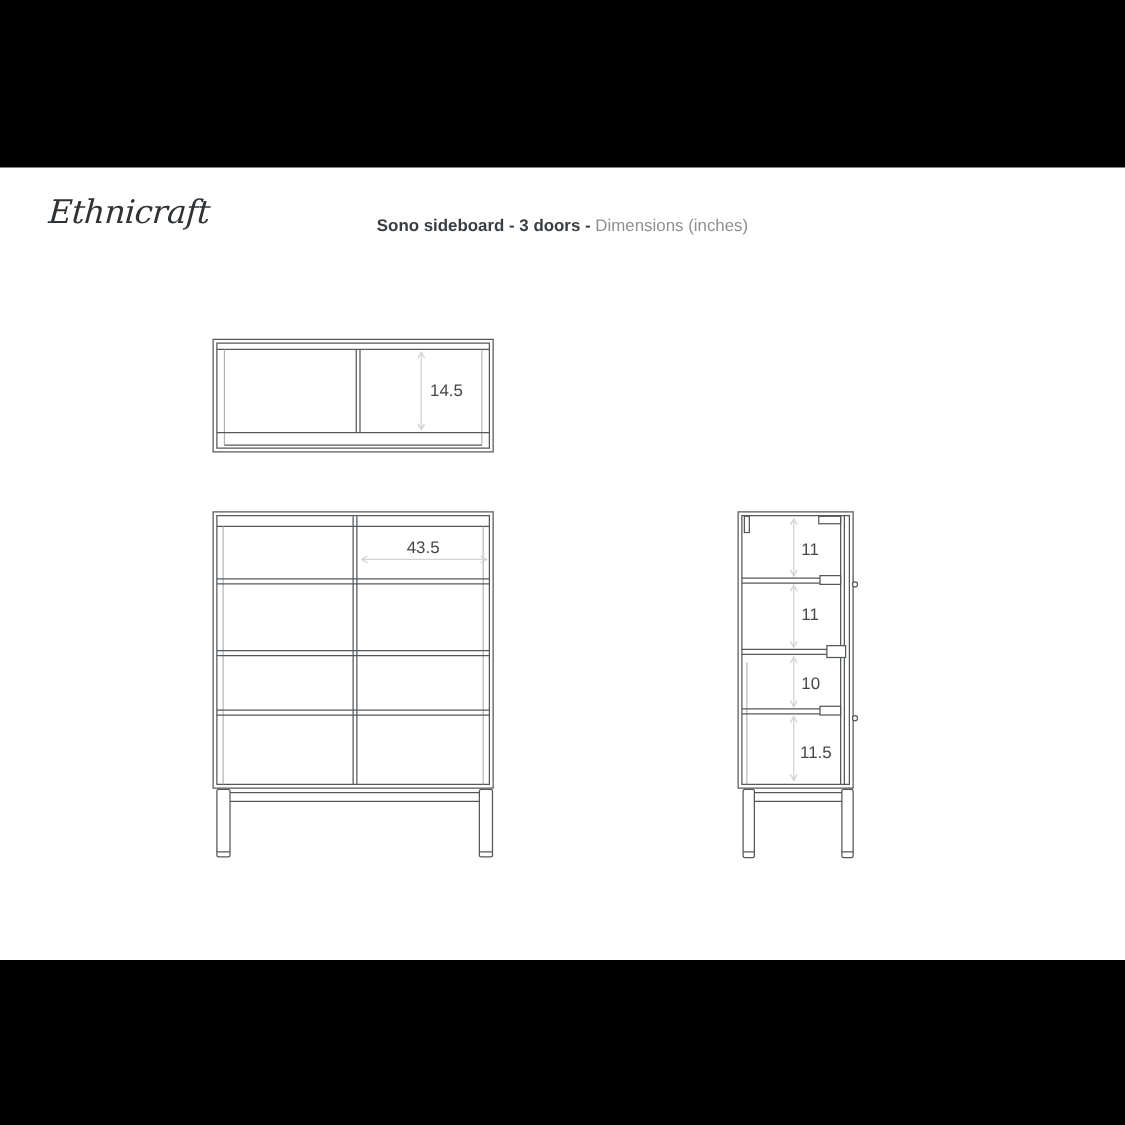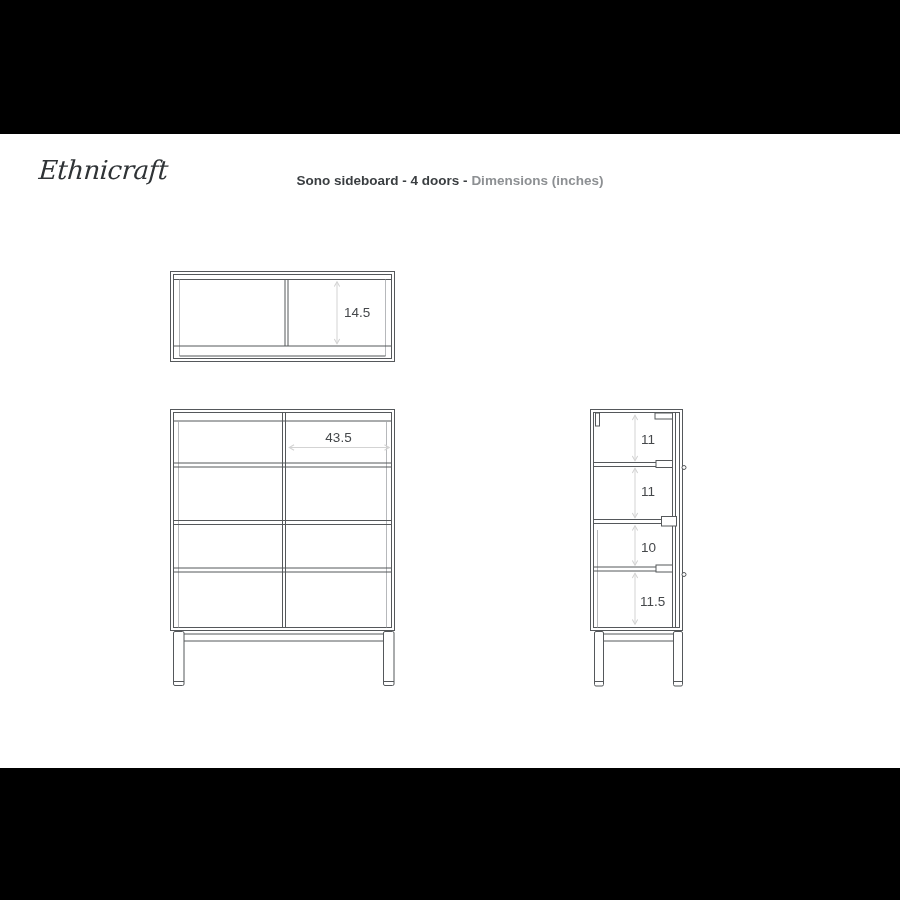--- a/index.html
+++ b/index.html
@@ -14,37 +14,37 @@
   .brand{
     position:absolute;left:39px;top:155px;z-index:2;
     font-family:"DejaVu Serif",serif;font-style:italic;font-size:26px;
     color:var(--brand-text);letter-spacing:-0.5px;transform:skewX(-4deg);
   }
   .title{
     position:absolute;left:0;top:173px;width:900px;z-index:2;
     text-align:center;font-size:13.5px;line-height:16px;
   }
   .title .strong{font-weight:bold;color:var(--title-dark);}
-  .title .light{font-weight:bold;color:var(--title-light);text-align:right;}
+  .title .light{font-weight:normal;color:var(--title-light);text-align:right;}
   svg.canvas{position:absolute;left:0;top:0;width:900px;height:900px;z-index:1;}
   .ln{stroke:var(--line);stroke-width:1;fill:none;}
   .lnl{stroke:var(--line-light);stroke-width:0.8;fill:none;}
   .arr{stroke:var(--arrow);stroke-width:1;fill:none;}
   .arrhead{stroke:var(--arrow);stroke-width:1;fill:none;}
   .wfill{fill:#ffffff;stroke:var(--line);stroke-width:1;}
   .dim{fill:var(--dim-text);font-family:"Liberation Sans",sans-serif;font-size:13.5px;}
 </style>
 </head>
 <body>
 
 <div class="sheet"></div>
 
 <div class="brand">Ethnicraft</div>
 
-<div class="title"><span class="strong">Sono sideboard - 4 doors -</span> <span class="light">Dimensions (inches)</span></div>
+<div class="title"><span class="strong">Sono sideboard - 3 doors -</span> <span class="light">Dimensions (inches)</span></div>
 
 <svg class="canvas" viewBox="0 0 900 900">
   <defs>
     <marker id="ah" viewBox="0 0 6 6" refX="5" refY="3" markerWidth="6.5" markerHeight="6.5" orient="auto-start-reverse">
       <path class="arrhead" d="M0.8,0.5 L5.2,3 L0.8,5.5"></path>
     </marker>
   </defs>
 
   <g>
     <g>

